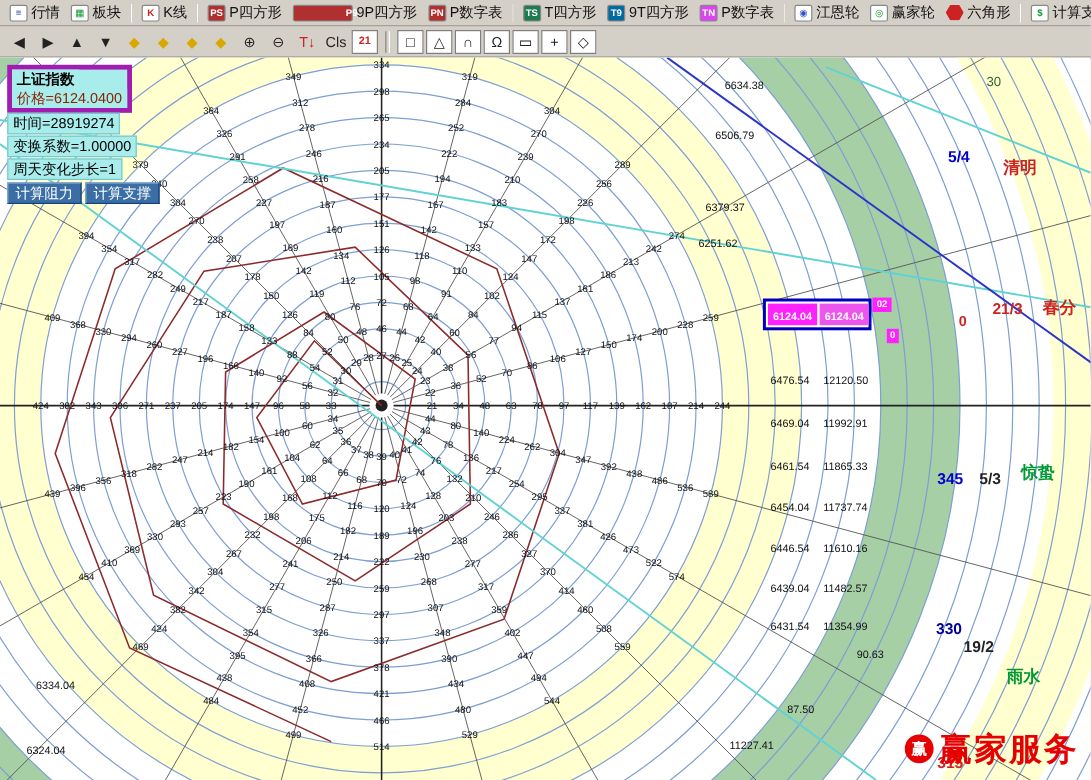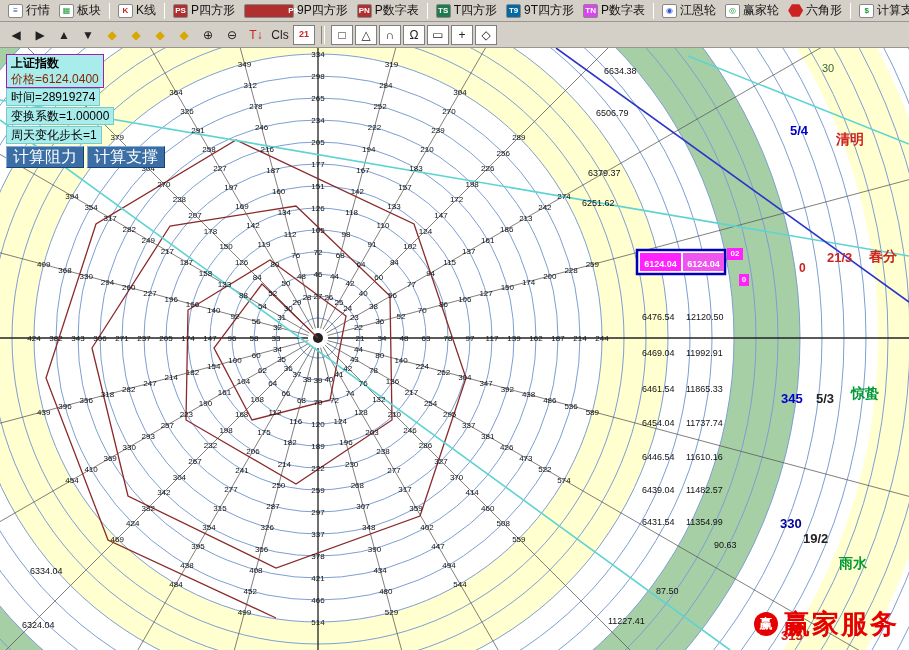--- a/index.html
+++ b/index.html
@@ -30,31 +30,31 @@
     font-size:12px;color:#222;background:#d4d0c8;border:1px solid #d4d0c8;cursor:default;line-height:1;
   }
   .tb-btn.white{background:#ffffff;border:1px solid #7f7f7f;}
   .tb-btn.boxed{background:#ffffff;border:1px solid #7f7f7f;font-size:9px;font-weight:bold;}
   .tb-sep{width:2px;height:18px;border-left:1px solid #8a867e;border-right:1px solid #ffffff;margin:0 4px;}
   
   .chart-area{position:relative;width:909px;height:602px;background:#ffffff;overflow:hidden;}
   .chart-area svg{position:absolute;left:0;top:0;}
   
   .info-panel{position:absolute;left:6px;top:6px;z-index:10;font-size:12px;line-height:1;}
-  .ip-ybox{border:1px solid #a21caf;display:block;width:max-content;background:#a8ecec;}
+  .ip-ybox{border:4px solid #a21caf;display:block;width:max-content;background:#a8ecec;}
   .ip-row{
     display:block;width:max-content;background:#a8ecec;color:#000;
     padding:2px 4px;margin-bottom:1px;white-space:nowrap;border:1px solid #79c9c9;
   }
   .ip-ybox .ip-row{border:none;margin-bottom:0;}
   .ip-title{font-weight:bold;}
   .ip-price{color:#8b2500;}
   .ip-buttons{display:flex;gap:3px;margin-top:2px;}
   .ip-btn{
-    background:#3a6ea5;color:#fff;font-size:16px;padding:2px 6px;
+    background:#3a6ea5;color:#fff;font-size:12px;padding:2px 6px;
     border:1px solid #15407a;border-top-color:#87aed6;border-left-color:#87aed6;
     font-family:Liberation Sans, sans-serif;cursor:pointer;line-height:1;
   }
   
   .watermark{
     position:absolute;right:10px;bottom:8px;z-index:9;display:flex;align-items:center;gap:5px;
     font-size:27px;font-weight:bold;letter-spacing:2px;
   }
   .wm-logo{
     width:24px;height:24px;border-radius:50%;background:#e60000;color:#fff;

